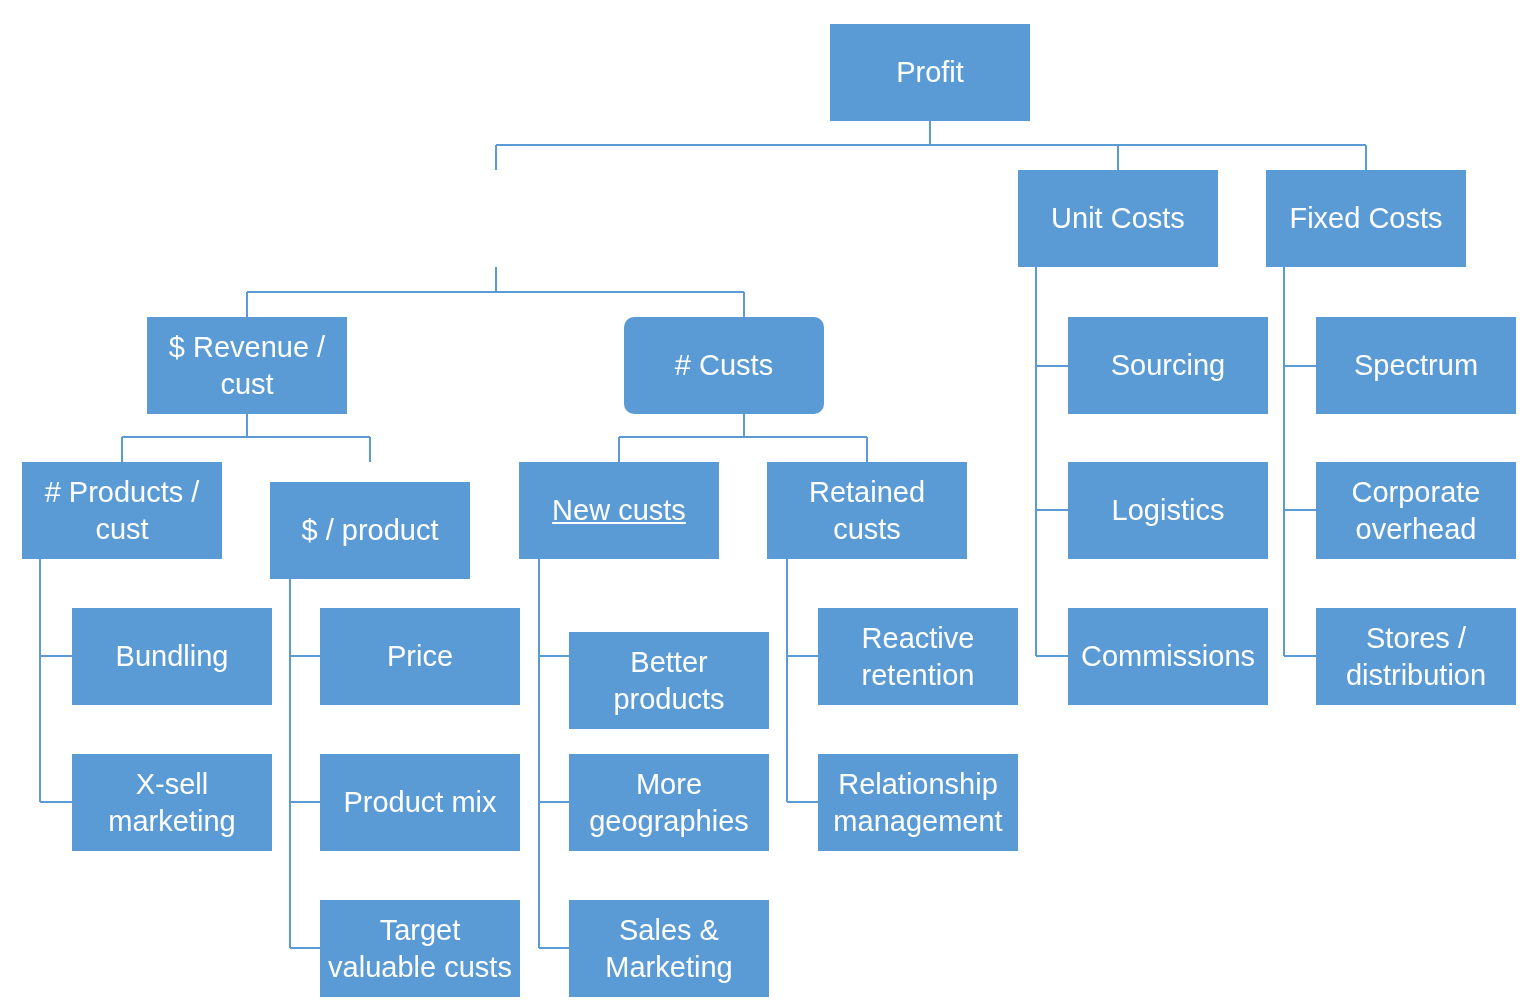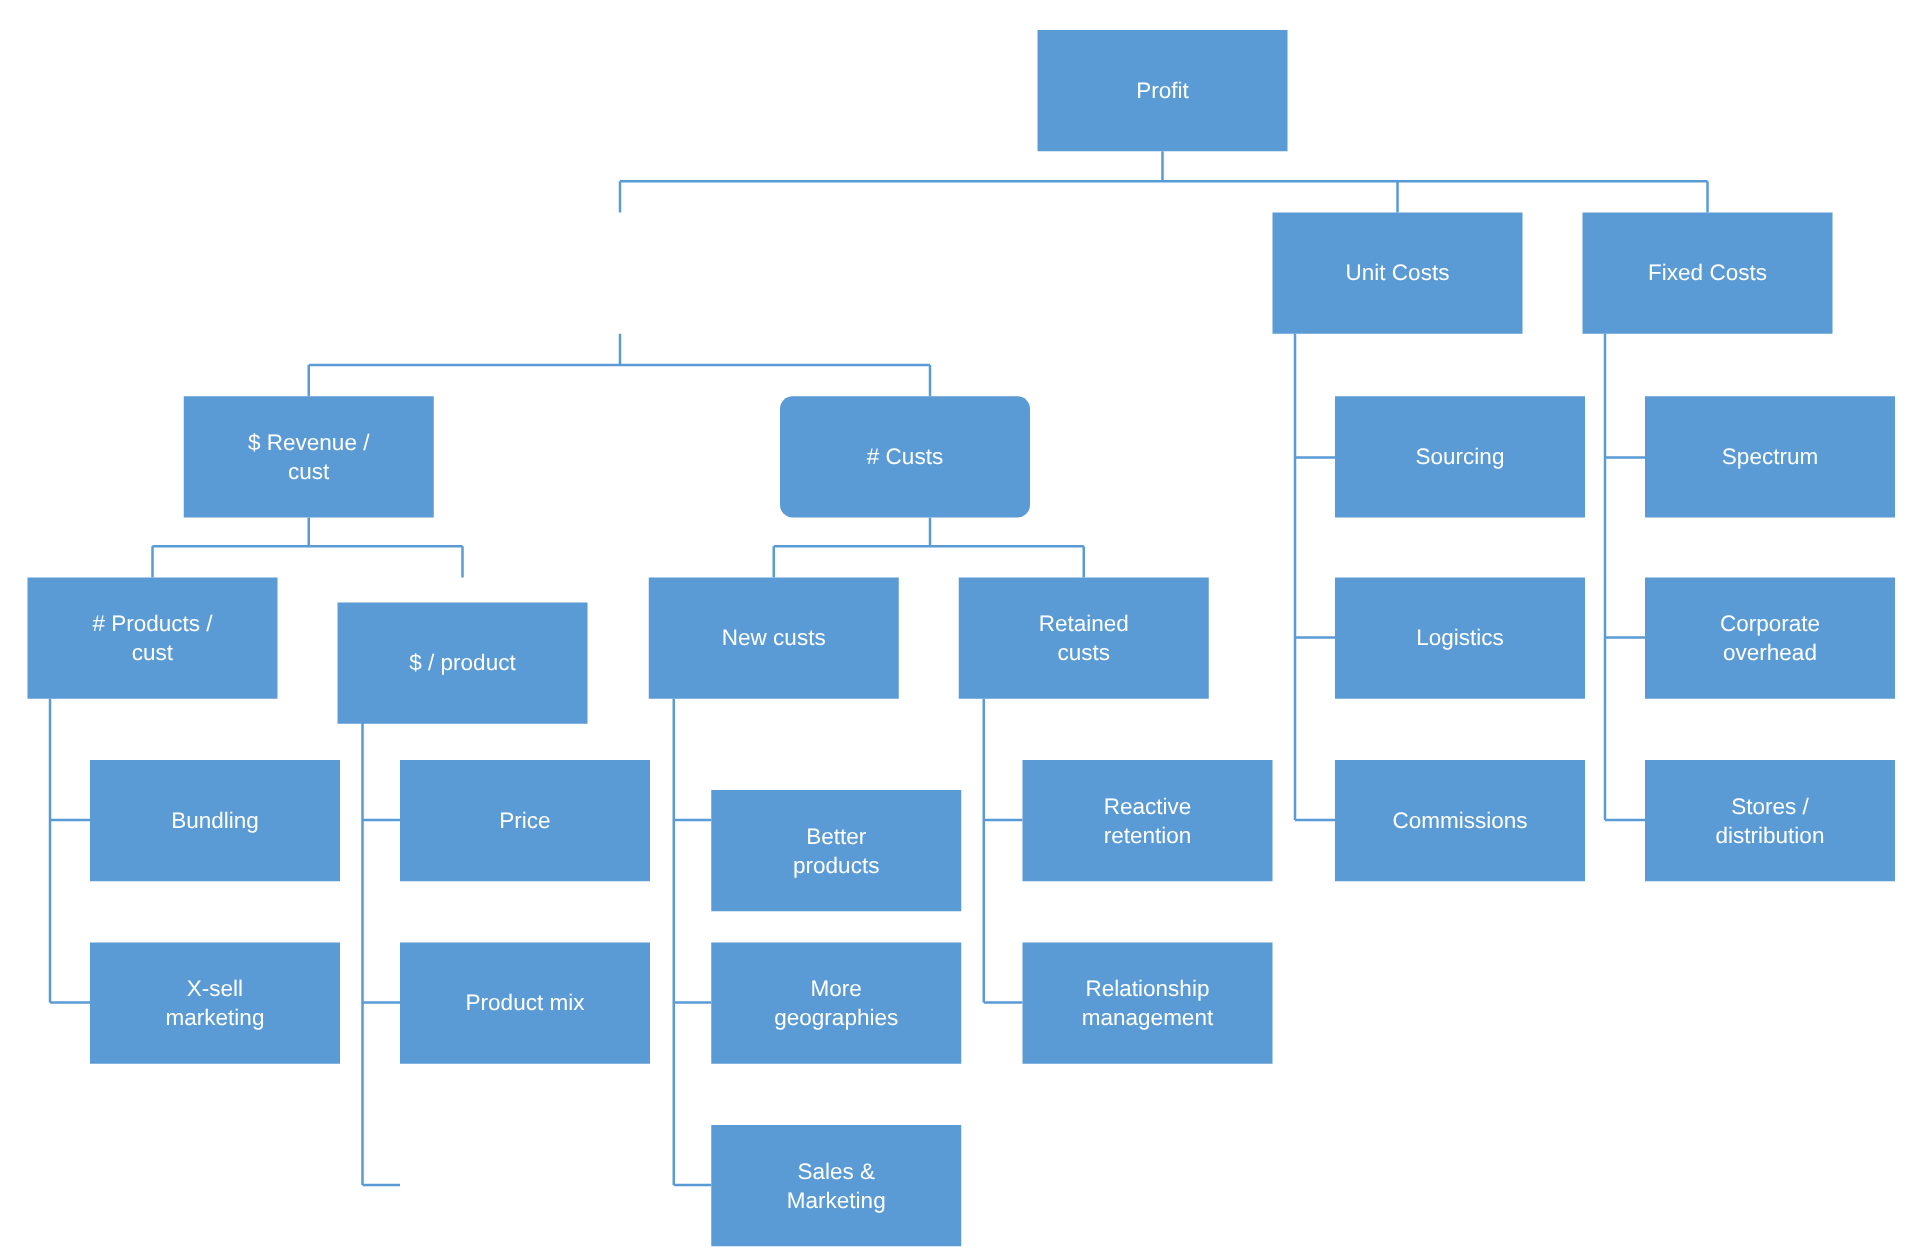--- a/index.html
+++ b/index.html
@@ -31,21 +31,21 @@
   .node {
     position: absolute;
     width: 200px;
     height: 97px;
     background: var(--box-fill, #5B9BD5);
     color: var(--box-text, #ffffff);
     display: flex;
     align-items: center;
     justify-content: center;
     text-align: center;
-    font-size: 18px;
+    font-size: 29px;
     line-height: 1.25;
     white-space: pre-line;
     padding: 0 6px;
     box-sizing: border-box;
   }
 </style>
 </head>
 <body>
 
 <div class="canvas">
@@ -71,21 +71,21 @@
 
   <div class="node" style="left:147px; top:317px;">$ Revenue /
 cust</div>
   <div class="node" style="left:624px; top:317px;border-radius:10px;"># Custs</div>
   <div class="node" style="left:1068px; top:317px;">Sourcing</div>
   <div class="node" style="left:1316px; top:317px;">Spectrum</div>
 
   <div class="node" style="left:22px; top:462px;"># Products /
 cust</div>
   <div class="node" style="left:270px; top:462px;margin-top:20px;">$ / product</div>
-  <div class="node" style="left:519px; top:462px;">New custs</div>
+  <div class="node" style="left:519px; top:462px;text-decoration:underline;">New custs</div>
   <div class="node" style="left:767px; top:462px;">Retained
 custs</div>
   <div class="node" style="left:1068px; top:462px;">Logistics</div>
   <div class="node" style="left:1316px; top:462px;">Corporate
 overhead</div>
 
   <div class="node" style="left:72px; top:608px;">Bundling</div>
   <div class="node" style="left:320px; top:608px;">Price</div>
   <div class="node" style="left:569px; top:608px;margin-top:24px;">Better
 products</div>
@@ -96,16 +96,18 @@
 distribution</div>
 
   <div class="node" style="left:72px; top:754px;">X-sell
 marketing</div>
   <div class="node" style="left:320px; top:754px;">Product mix</div>
   <div class="node" style="left:569px; top:754px;">More
 geographies</div>
   <div class="node" style="left:818px; top:754px;">Relationship
 management</div>
 
+  <div class="node" style="left:320px; top:900px;">Target
+valuable custs</div>
   <div class="node" style="left:569px; top:900px;">Sales &amp;
 Marketing</div>
 
 </div>
 
 </body></html>

